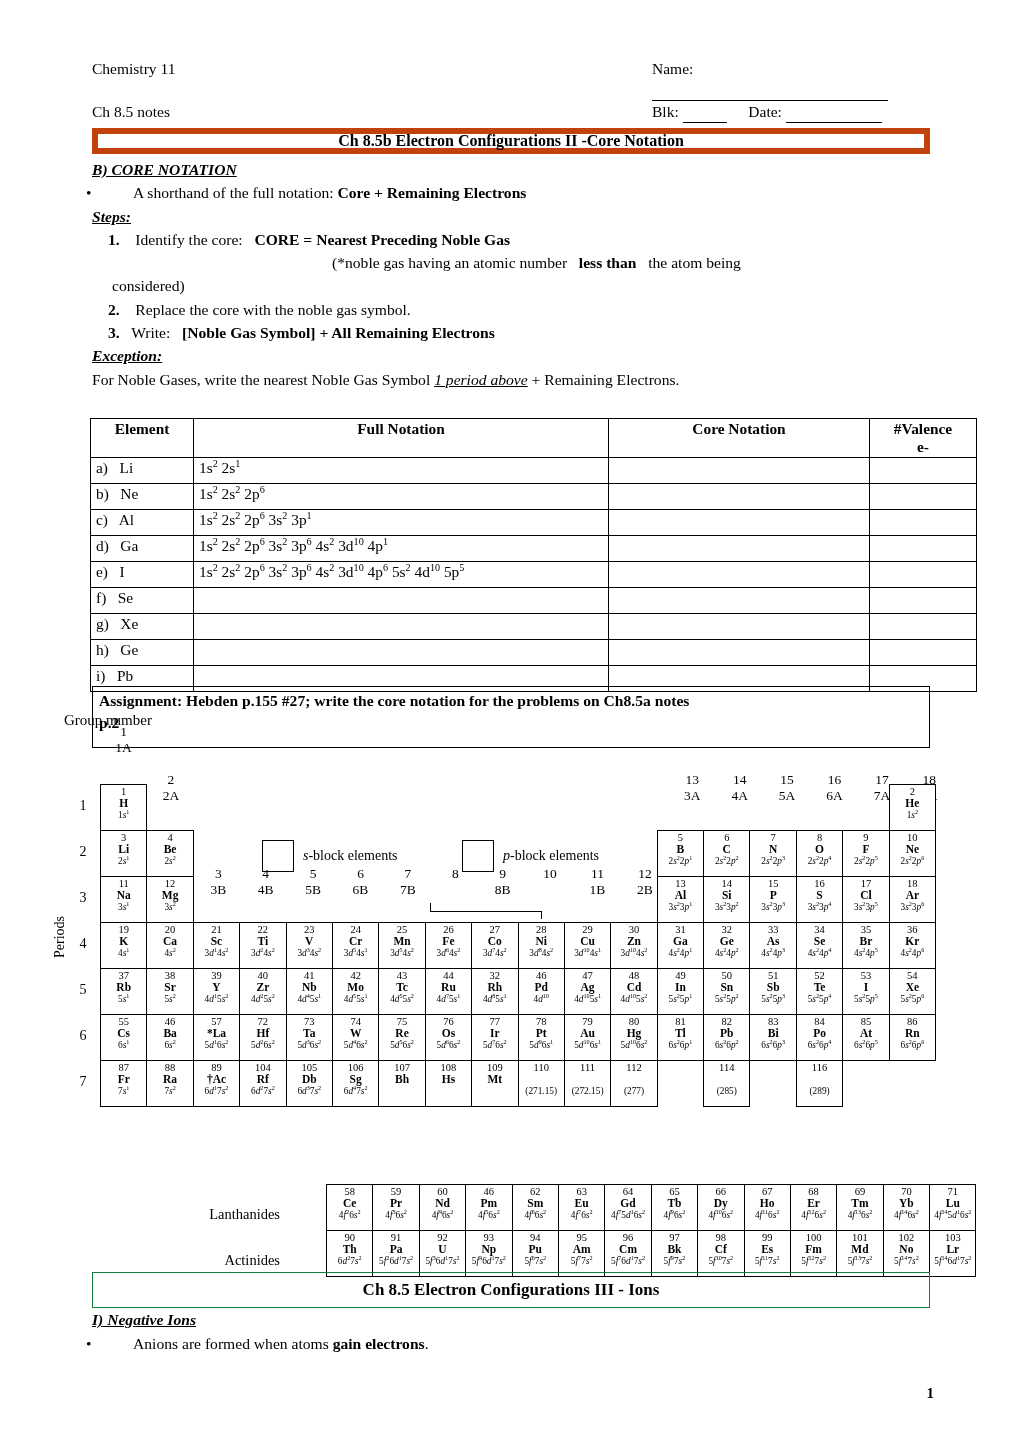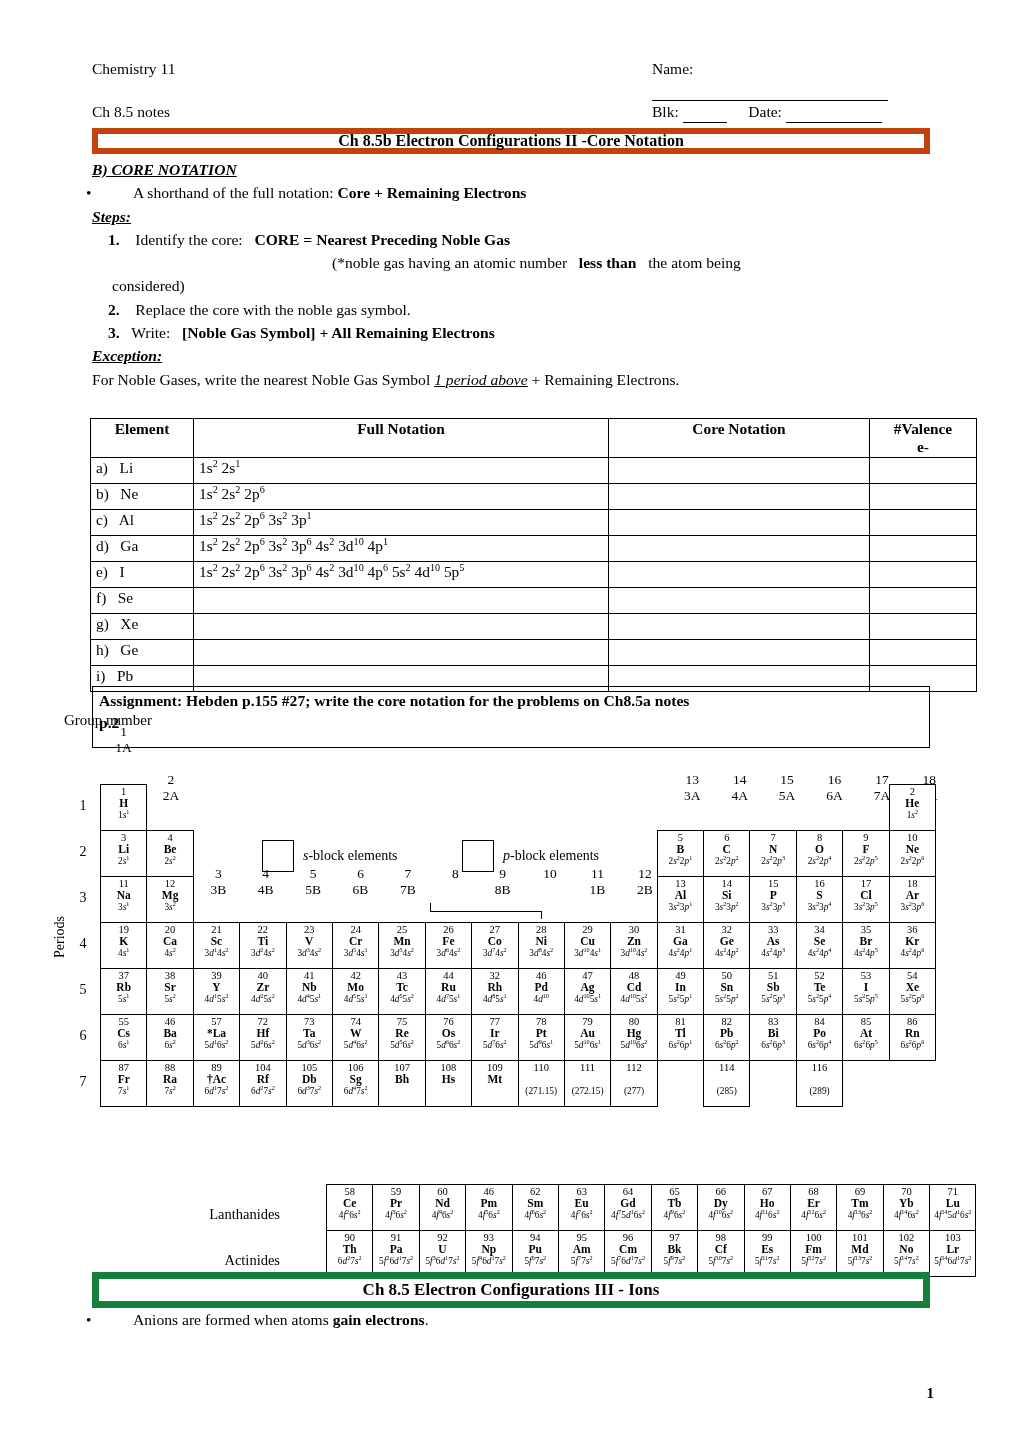--- a/index.html
+++ b/index.html
@@ -102,21 +102,21 @@
   .bline { position:absolute; border-top:1.6px solid #000; }
   .btick { position:absolute; border-left:1.6px solid #000; height:8px; }
 
   
   .fblock { position:absolute; left:285px; top:478px;padding-left:41px; }
   .flabel { position:absolute; font-size:14.5px; text-align:right; width:130px; }
 
   
   .titlebar2 {
     position:absolute; left:92px; top:1272px; width:838px; height:36px;
-    border:7px solid #15803d; box-sizing:border-box;
+    border:1px solid #15803d; box-sizing:border-box;
     display:flex; align-items:center; justify-content:center; z-index:6;
     background:transparent;
   }
   .titlebar2 span { font-weight:bold; font-size:17px; }
 
   .bottom-txt { position:absolute; left:92px; top:1308px; width:850px; font-size:15.6px; line-height:24px; }
   .pagenum { position:absolute; right:86px; top:1385px; font-size:15px; font-weight:bold; }
 </style>
 </head>
 <body>
@@ -966,20 +966,21 @@
           </div>
         </div>
       </div>
   </div>
 
   <div class="titlebar2">
     <span>Ch 8.5 Electron Configurations III - Ions</span>
   </div>
 
   <div class="bottom-txt">
+    <div class="b u">I) Negative Ions</div>
     <div class="bullet-line">
       <span>Anions are formed when atoms </span><span class="b">gain electrons</span><span>.</span>
     </div>
   </div>
 
   <div class="pagenum">1</div>
 
 </div>
 
 </body></html>

